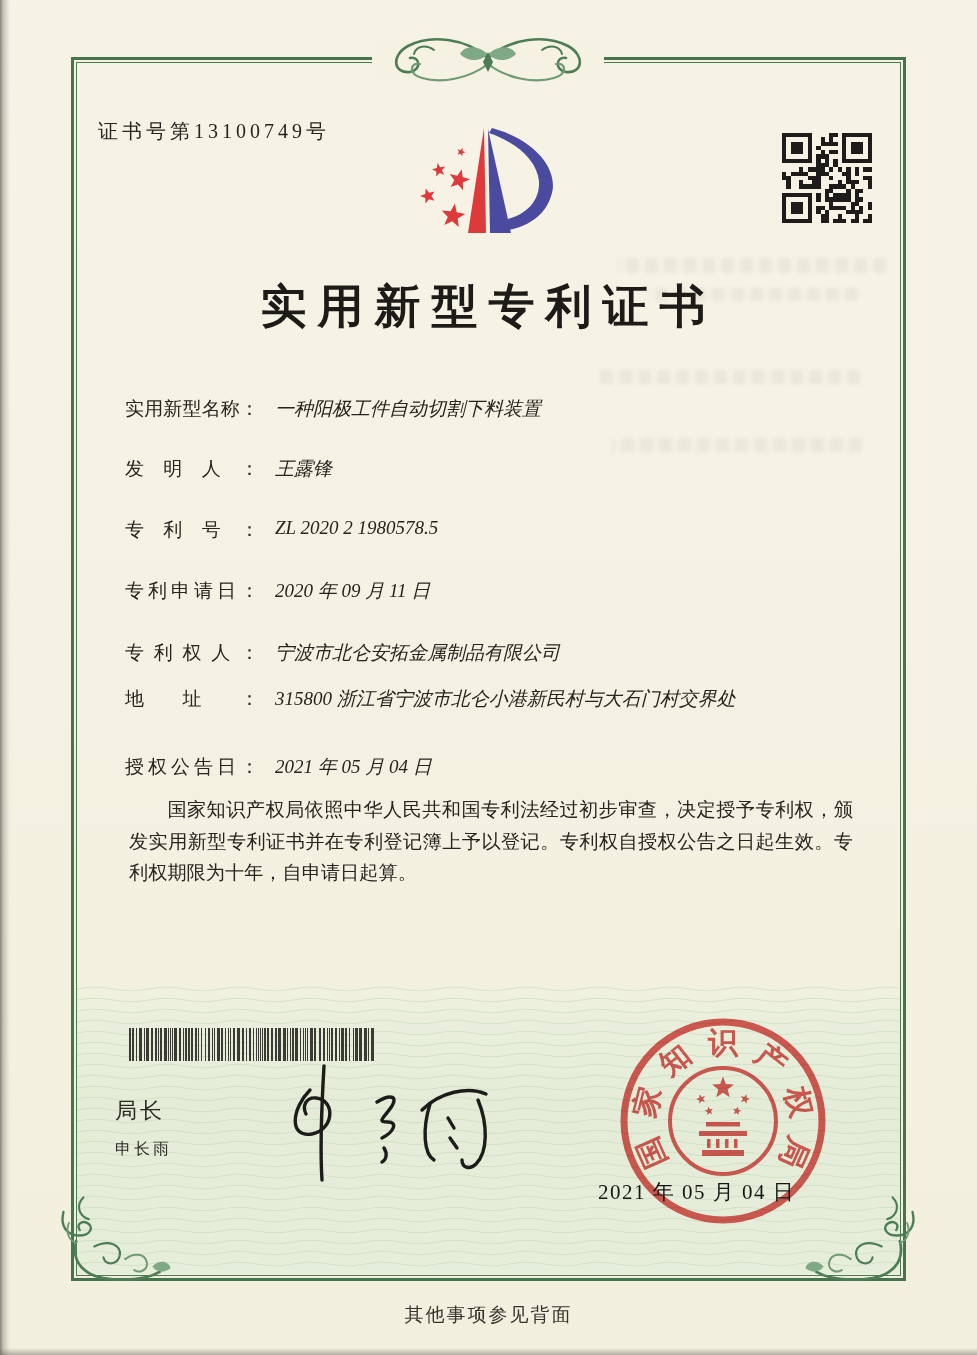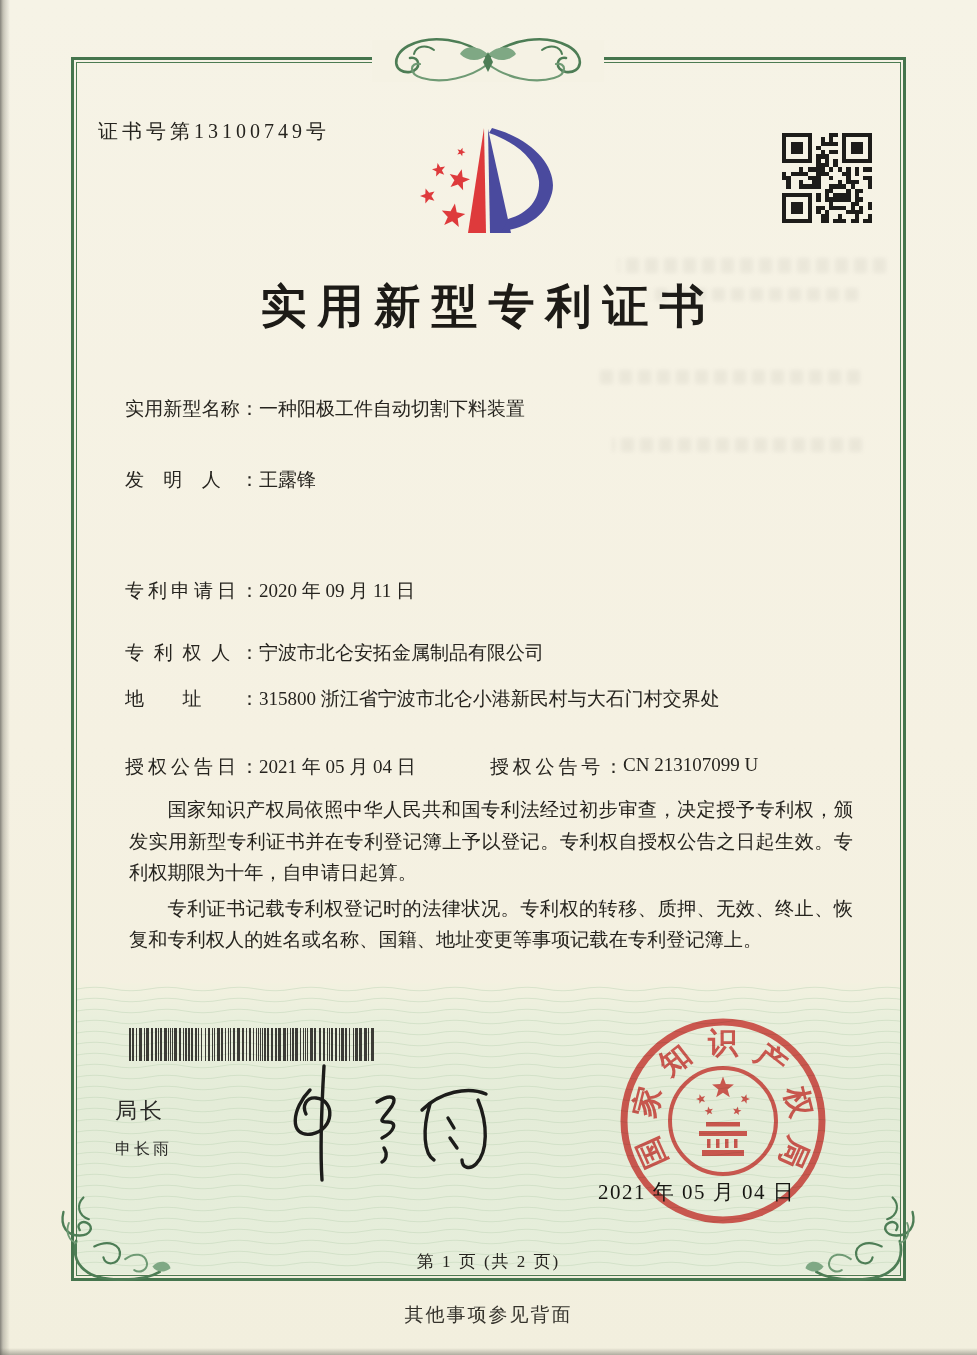--- a/index.html
+++ b/index.html
@@ -37,21 +37,21 @@
   }
   .title{
     left:71px;top:276px;width:835px;text-align:center;z-index:10;
     font-size:46px;font-weight:bold;letter-spacing:11px;color:#1d1b17;
   }
   .field-row{left:125px;width:740px;font-size:19px;z-index:10;white-space:nowrap;}
   .f-label{
     display:inline-block;width:134px;vertical-align:top;
     text-align:justify;text-align-last:justify;text-justify:inter-character;
   }
-  .f-value{display:inline-block;margin-left:0;}
+  .f-value{display:inline-block;margin-left:16px;font-style:italic;}
   .grant-pair2{position:absolute;left:365px;top:0;white-space:nowrap;}
   .grant-pair2 .f-label{width:133px;}
   .paras{
     left:125px;top:790px;width:732px;z-index:10;
     font-size:19.2px;line-height:31.5px;text-align:justify;
   }
   .paras p{margin:4px;text-indent:2em;}
   .logo{left:416px;top:120px;width:150px;height:120px;z-index:10;}
   .qr{left:782px;top:133px;width:90px;height:90px;z-index:10;}
   .barcode{left:128px;top:1028px;width:250px;height:33px;z-index:12;}
@@ -393,40 +393,41 @@
       <rect x="16" y="20" width="1" height="1" fill="#1d1c1a"></rect>
       <rect x="17" y="20" width="1" height="1" fill="#1d1c1a"></rect>
       <rect x="19" y="20" width="1" height="1" fill="#1d1c1a"></rect>
       <rect x="20" y="20" width="1" height="1" fill="#1d1c1a"></rect>
     </svg>
   <div class="abs title">实用新型专利证书</div>
 
   <div class="abs field-row" style="top:396px;">
     <span class="f-label">实用新型名称：</span><span class="f-value">一种阳极工件自动切割下料装置</span>
   </div>
-  <div class="abs field-row" style="top:467px;">
+  <div class="abs field-row" style="top:456px;">
     <span class="f-label">发明人：</span><span class="f-value">王露锋</span>
+  </div>
+  <div class="abs field-row" style="top:517px;">
+    <span class="f-label">专利号：</span><span class="f-value">ZL 2020 2 1980578.5</span>
   </div>
   <div class="abs field-row" style="top:578px;">
     <span class="f-label">专利申请日：</span><span class="f-value">2020 年 09 月 11 日</span>
   </div>
   <div class="abs field-row" style="top:640px;">
     <span class="f-label">专利权人：</span><span class="f-value">宁波市北仑安拓金属制品有限公司</span>
   </div>
   <div class="abs field-row" style="top:686px;">
     <span class="f-label">地址：</span><span class="f-value">315800 浙江省宁波市北仑小港新民村与大石门村交界处</span>
   </div>
   <div class="abs field-row" style="top:754px;">
     <span><span class="f-label">授权公告日：</span><span class="f-value">2021 年 05 月 04 日</span></span>
-    <span class="grant-pair2"><span class="f-label">授权公告号：</span><span class="f-value">CN 213107099 U</span></span>
   </div>
 
   <div class="abs paras">
     <p>国家知识产权局依照中华人民共和国专利法经过初步审查，决定授予专利权，颁发实用新型专利证书并在专利登记簿上予以登记。专利权自授权公告之日起生效。专利权期限为十年，自申请日起算。</p>
-    <p>专利证书记载专利权登记时的法律状况。专利权的转移、质押、无效、终止、恢复和专利权人的姓名或名称、国籍、地址变更等事项记载在专利登记簿上。</p>
   </div>
 
   <svg class="abs barcode" viewBox="0 0 250 33" preserveAspectRatio="none" id="barcode-svg">
       <rect x="1" y="0" width="2" height="33" fill="#23221f" opacity="0.88"></rect>
       <rect x="4" y="0" width="2" height="33" fill="#23221f" opacity="0.88"></rect>
       <rect x="8" y="0" width="1" height="33" fill="#23221f" opacity="0.88"></rect>
       <rect x="11" y="0" width="3" height="33" fill="#23221f" opacity="0.88"></rect>
       <rect x="16" y="0" width="1" height="33" fill="#23221f" opacity="0.88"></rect>
       <rect x="18" y="0" width="3" height="33" fill="#23221f" opacity="0.88"></rect>
       <rect x="23" y="0" width="2" height="33" fill="#23221f" opacity="0.88"></rect>
@@ -529,15 +530,14 @@
       <rect x="94" y="112" width="34" height="4.5" fill="#dc4b49"></rect>
       <rect x="87" y="121" width="48" height="5" fill="#dc4b49"></rect>
       <rect x="95" y="129" width="3.5" height="9" fill="#dc4b49"></rect>
       <rect x="104" y="129" width="3.5" height="9" fill="#dc4b49"></rect>
       <rect x="113" y="129" width="3.5" height="9" fill="#dc4b49"></rect>
       <rect x="122" y="129" width="3.5" height="9" fill="#dc4b49"></rect>
       <rect x="90" y="140" width="42" height="6" fill="#dc4b49"></rect>
     </svg>
   <div class="abs seal-date">2021 年 05 月 04 日</div>
 
-  <div class="abs page-number">第 1 页 (共 2 页)</div>
   <div class="abs back-note">其他事项参见背面</div>
 </div>
 
 </body></html>

